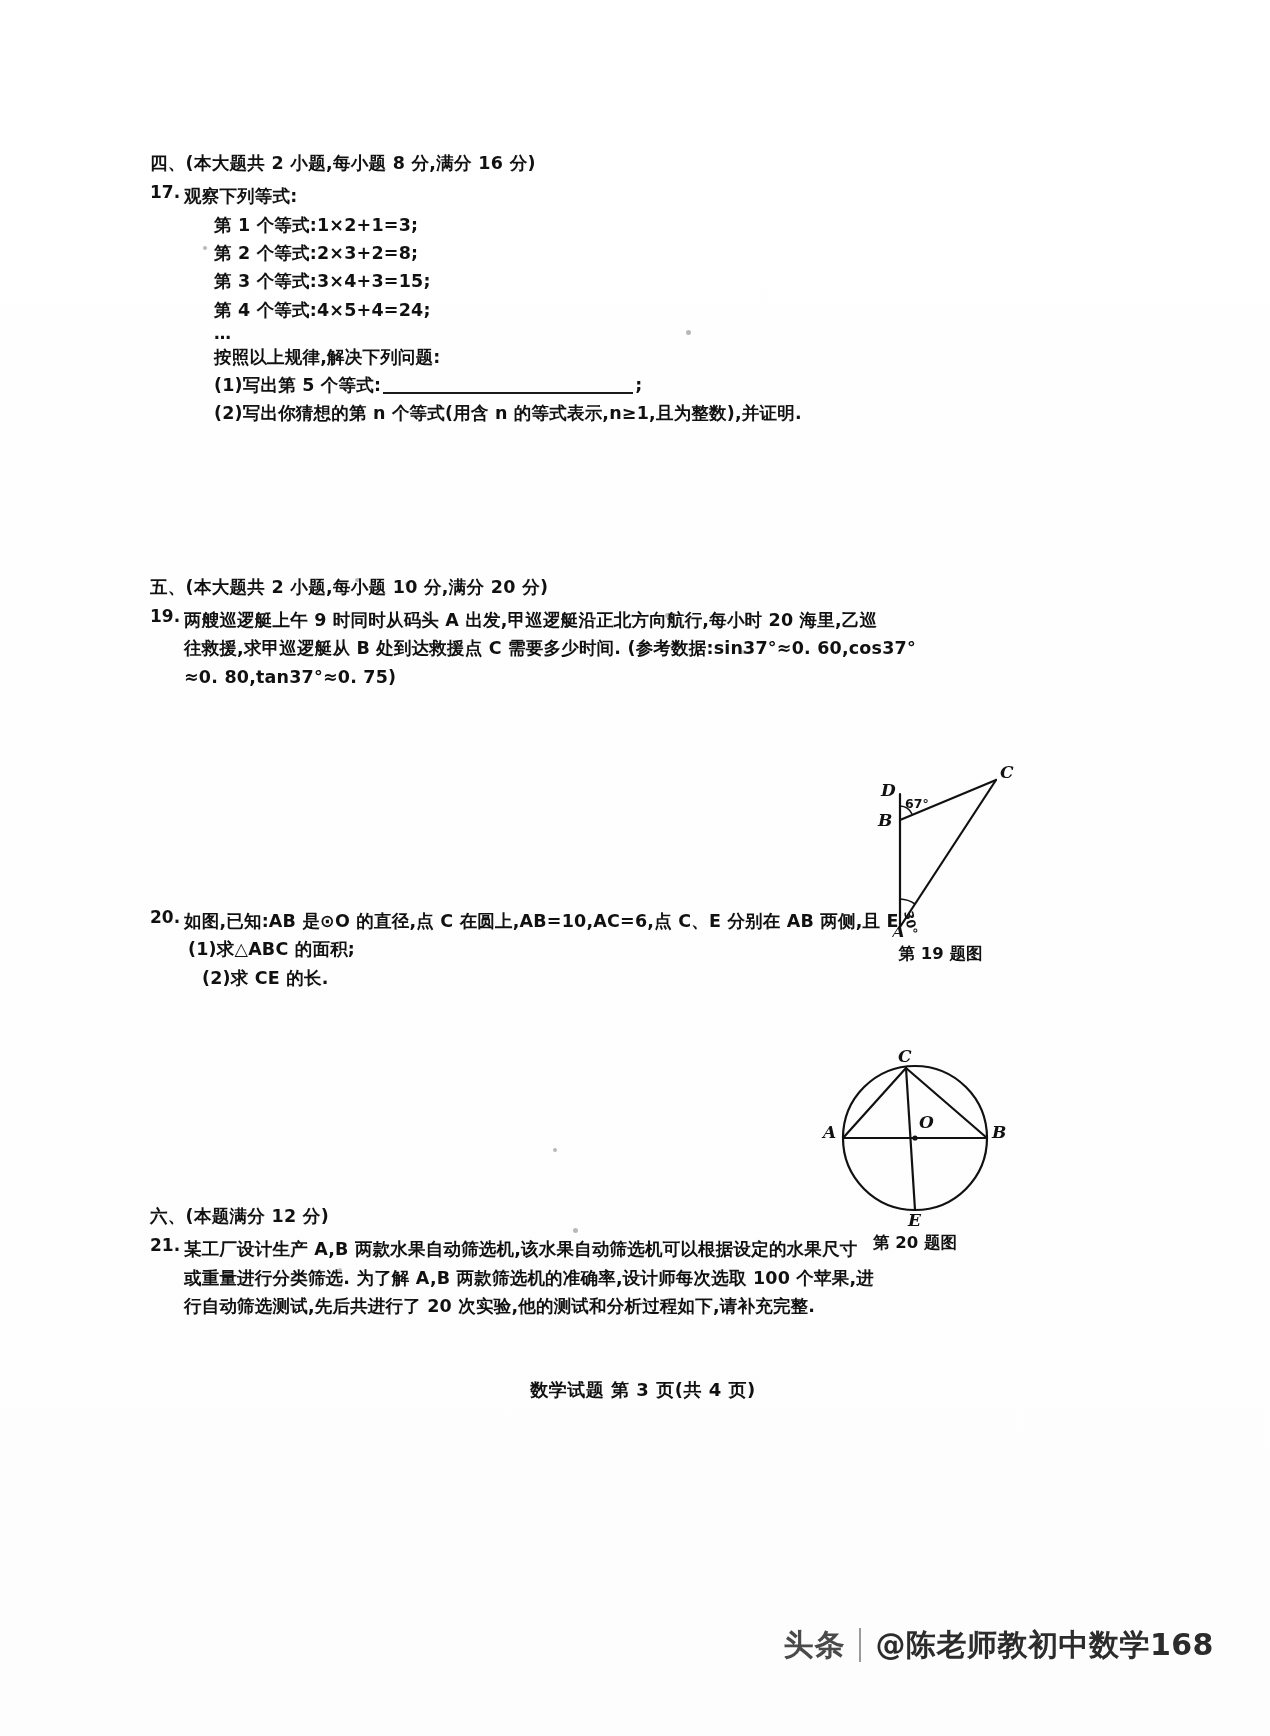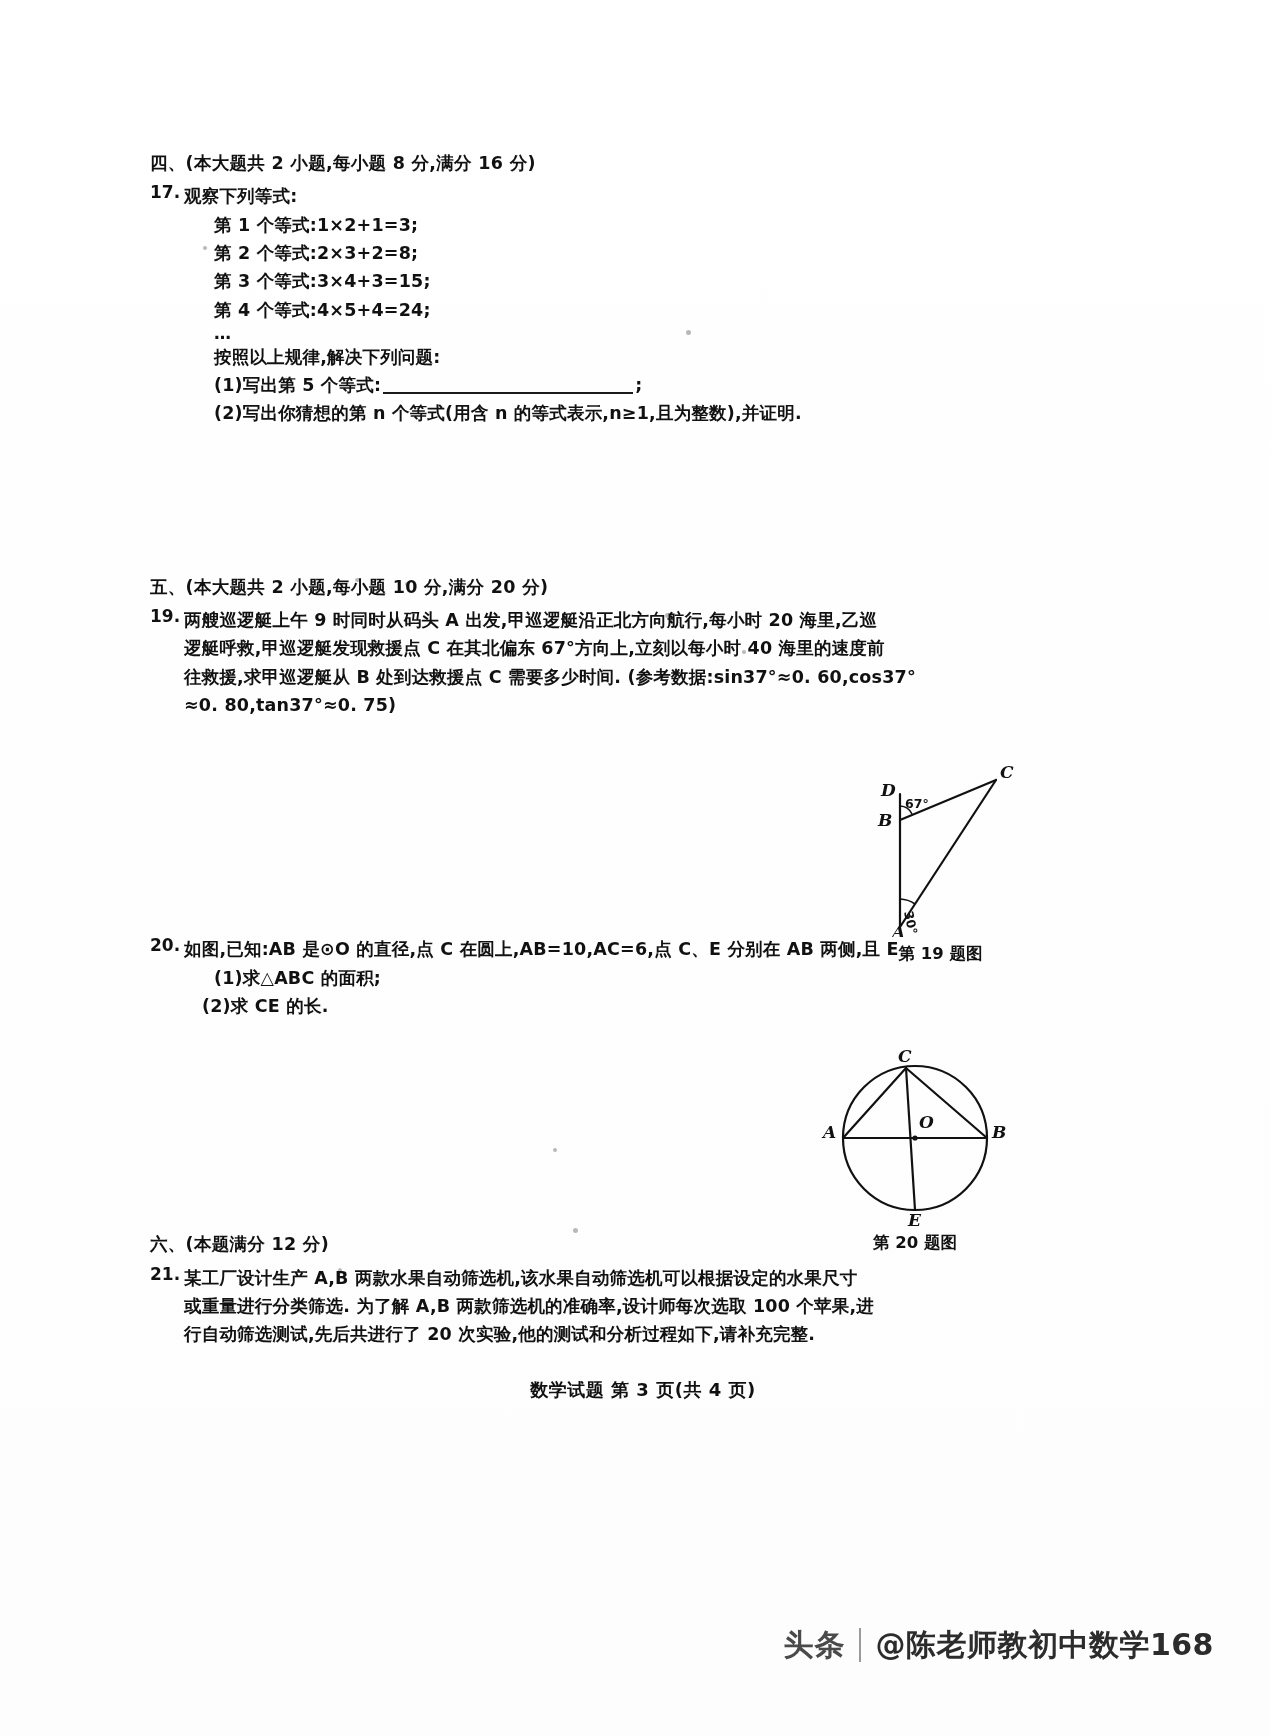--- a/index.html
+++ b/index.html
@@ -209,33 +209,32 @@
 
     <div class="spacer-lg"></div>
     <div style="height:22px;"></div>
 
     <div class="section-head">五、(本大题共 2 小题,每小题 10 分,满分 20 分)</div>
 
     <div class="problem">
       <div class="prob-num">19.</div>
       <div class="prob-body">
         <span class="line">两艘巡逻艇上午 9 时同时从码头 A 出发,甲巡逻艇沿正北方向航行,每小时 20 海里,乙巡</span>
-        <span class="line">逻艇呼救,甲巡逻艇发现救援点 C 在其北偏东 67°方向上,立刻以每小时 40 海里的速度前</span>
         <span class="line">往救援,求甲巡逻艇从 B 处到达救援点 C 需要多少时间. (参考数据:sin37°≈0. 60,cos37°</span>
         <span class="line">≈0. 80,tan37°≈0. 75)</span>
       </div>
     </div>
 
     <div style="height:210px;"></div>
 
     <div class="problem">
       <div class="prob-num">20.</div>
       <div class="prob-body">
         <span class="line">如图,已知:AB 是⊙O 的直径,点 C 在圆上,AB=10,AC=6,点 C、E 分别在 AB 两侧,且 E</span>
-        <span class="line" style="margin-left:30px;">(1)求△ABC 的面积;</span>
+        <span class="line" style="margin-left:4px;">(1)求△ABC 的面积;</span>
         <span class="line" style="margin-left:18px;">(2)求 CE 的长.</span>
       </div>
     </div>
 
     <div style="height:205px;"></div>
 
     <div class="section-head">六、(本题满分 12 分)</div>
 
     <div class="problem">
       <div class="prob-num">21.</div>

